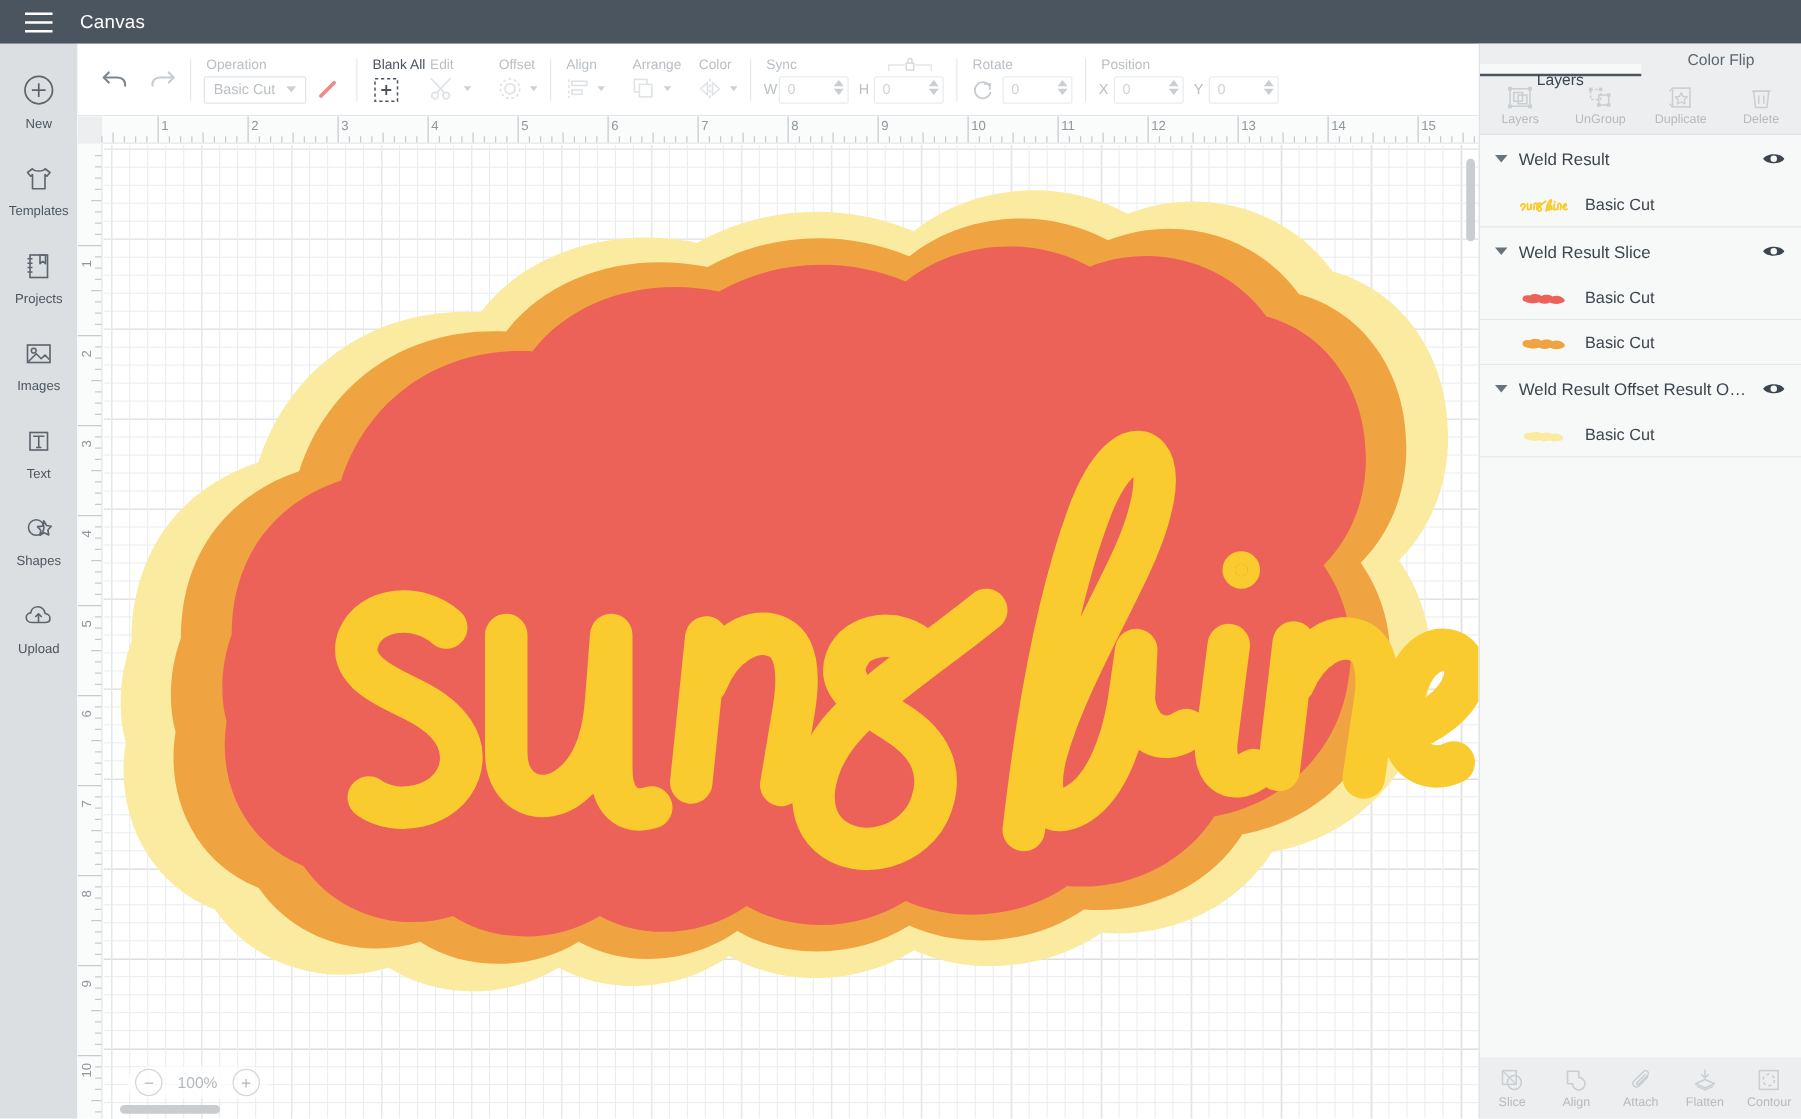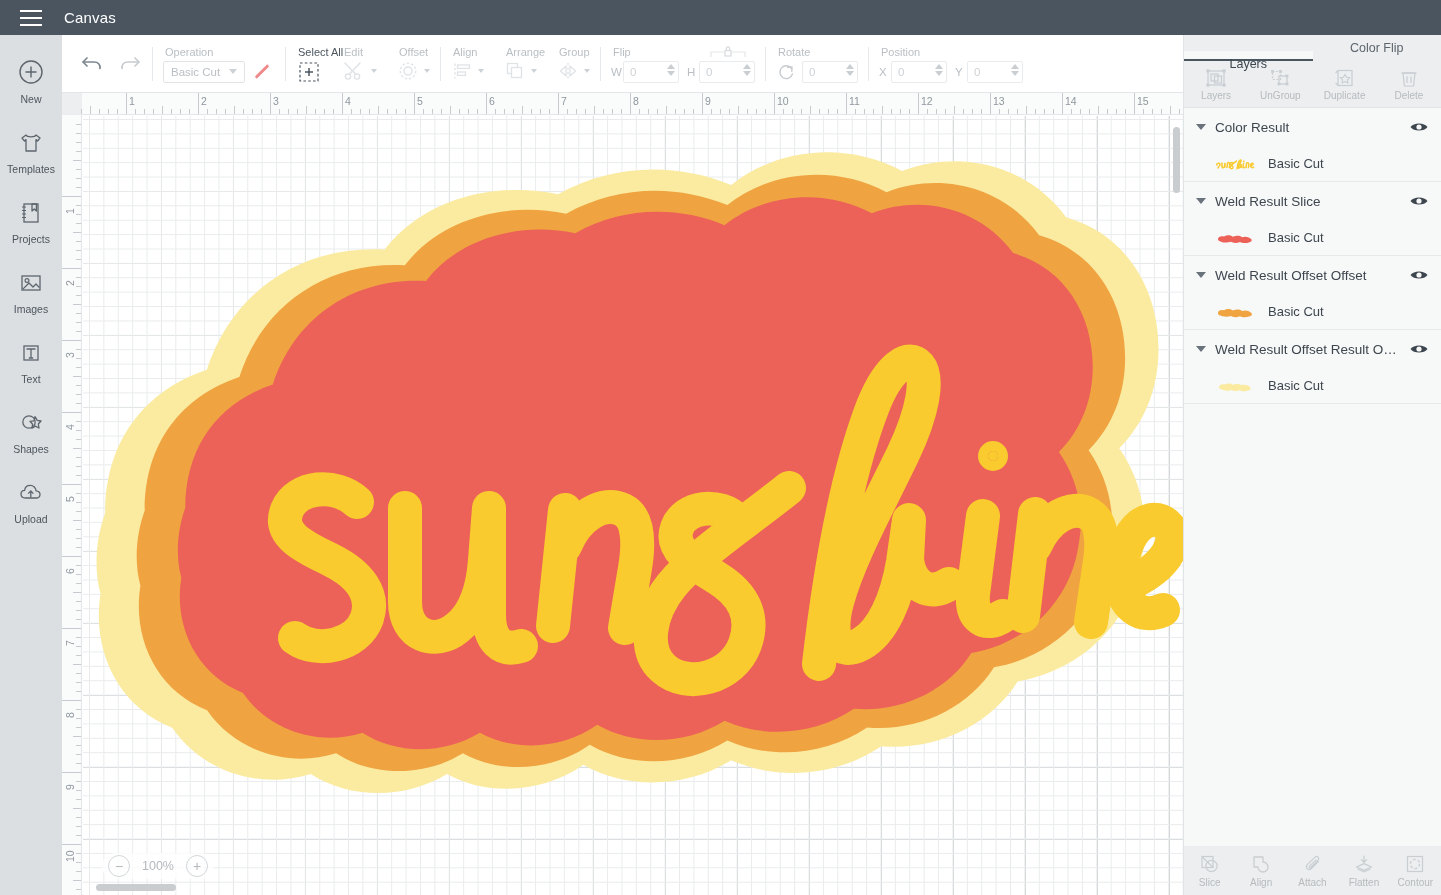--- a/index.html
+++ b/index.html
@@ -246,21 +246,21 @@
           <span class="caret"></span>
         </div>
         <div class="swatch">
             <i></i>
           </div>
       </div>
     </div>
     <div class="vline"></div>
 
     <div class="tbgrp">
-      <div class="grp-lbl dark">Select All</div>
+      <div class="grp-lbl dark">Blank All</div>
       <div class="grp-body" style="margin-top:25px">
         <svg width="26" height="24" viewBox="0 0 26 24" style="cursor:pointer">
           <rect x="4" y="3" width="18" height="18" fill="none" stroke="#4c555e" stroke-width="1.2" stroke-dasharray="2.6 2.2"></rect>
           <path d="M13 8v8M9 12h8" stroke="#4c555e" stroke-width="1.5"></path>
         </svg>
       </div>
     </div>
 
     <div class="tbgrp">
       <div class="grp-lbl">Edit</div>
@@ -303,34 +303,34 @@
       <div class="grp-body" style="margin-top:25px">
         <svg width="22" height="22" viewBox="0 0 22 22" style="cursor:pointer">
           <rect x="3.5" y="3.5" width="10" height="10" fill="none" stroke="#dfe3e6" stroke-width="1.3"></rect>
           <rect x="7.5" y="7.5" width="10" height="10" fill="#fff" stroke="#dfe3e6" stroke-width="1.3"></rect>
         </svg>
         <span class="mini-caret"></span>
       </div>
     </div>
 
     <div class="tbgrp">
-      <div class="grp-lbl">Group</div>
+      <div class="grp-lbl">Color</div>
       <div class="grp-body" style="margin-top:25px">
         <svg width="22" height="22" viewBox="0 0 22 22" style="cursor:pointer">
           <path d="M11 3v16" stroke="#dfe3e6" stroke-width="1.3" stroke-dasharray="2.4 2"></path>
           <path d="M9 6 L3.5 11 L9 16Z" fill="none" stroke="#dfe3e6" stroke-width="1.3" stroke-linejoin="round"></path>
           <path d="M13 6 L18.5 11 L13 16Z" fill="none" stroke="#dfe3e6" stroke-width="1.3" stroke-linejoin="round"></path>
         </svg>
         <span class="mini-caret"></span>
       </div>
     </div>
     <div class="vline"></div>
 
     <div class="tbgrp">
-      <div class="grp-lbl">Flip</div>
+      <div class="grp-lbl">Sync</div>
       <div class="lockwrap">
         <svg width="42" height="16" viewBox="0 0 42 16" style="cursor:pointer">
           <path d="M4 14 V9 H17 M25 9 H38 V14" fill="none" stroke="#e4e7ea" stroke-width="1.2"></path>
           <rect x="18" y="7.5" width="6" height="5.5" fill="none" stroke="#d7dbdf" stroke-width="1.2"></rect>
           <path d="M19.4 7.5 V5.4 a1.6 1.6 0 0 1 3.2 0 V7.5" fill="none" stroke="#d7dbdf" stroke-width="1.2"></path>
         </svg>
       </div>
       <div class="grp-body" style="gap:8px">
         <div class="numfield">
           <span class="axis">W</span>
@@ -777,21 +777,21 @@
           <path d="M3.5 5 H18.5" stroke="#c9ced2" stroke-width="1.3"></path>
           <path d="M9 8.4 V15 M13 8.4 V15" stroke="#c9ced2" stroke-width="1.2"></path>
         </svg>
         <span>Delete</span>
       </div>
     </div>
 
     <div class="layer">
       <div class="layer-head">
         <span class="lcaret"></span>
-        <span class="lname">Color Result</span>
+        <span class="lname">Weld Result</span>
         <svg class="eye" viewBox="0 0 20 14">
           <path d="M1.5 7 C4.5 2.2 15.5 2.2 18.5 7 C15.5 11.8 4.5 11.8 1.5 7Z" fill="#3d464e"></path>
           <circle cx="10" cy="7" r="2.6" fill="#f7f8f8"></circle>
         </svg>
       </div>
       <div class="layer-child">
         <span class="lthumb">
           <svg viewBox="0 0 42 16" width="42" height="16">
             <g fill="none" stroke="#F9CB2E" stroke-width="1.5" stroke-linecap="round">
               <path d="M3 9 C2 7.5 5 6.5 6 8 C7 9.5 4 10.5 4 12"></path>
@@ -825,28 +825,20 @@
             <path d="M4 9 C4 6.6 7 5.6 10 6.4 C13 4.6 17 5 19 6.8 C22 5.2 26 5.6 28 7.2
                      C31 6 35 6.8 36.5 8.6 C38.5 9.6 38 12 35 12.4 C32 13.6 28 13.2 26 12
                      C23 13.4 19 13.2 17 11.8 C14 13 9 12.8 6.5 11.4 C4.6 11 4 10 4 9 Z" fill="#EC6158"></path>
           </svg>
         </span>
         <span class="lsub">Basic Cut</span>
       </div>
     </div>
 
     <div class="layer">
-      <div class="layer-head">
-        <span class="lcaret"></span>
-        <span class="lname">Weld Result Offset Offset</span>
-        <svg class="eye" viewBox="0 0 20 14">
-          <path d="M1.5 7 C4.5 2.2 15.5 2.2 18.5 7 C15.5 11.8 4.5 11.8 1.5 7Z" fill="#3d464e"></path>
-          <circle cx="10" cy="7" r="2.6" fill="#f7f8f8"></circle>
-        </svg>
-      </div>
       <div class="layer-child">
         <span class="lthumb">
           <svg viewBox="0 0 42 16" width="42" height="16">
             <path d="M4 9 C4 6.4 7 5.4 10 6.2 C13 4.4 17 4.8 19 6.6 C22 5 26 5.4 28 7
                      C31 5.8 35 6.6 36.8 8.6 C38.8 9.8 38 12.2 35 12.6 C32 13.8 28 13.4 26 12.2
                      C23 13.6 19 13.4 17 12 C14 13.2 9 13 6.5 11.6 C4.4 11.2 4 10 4 9 Z" fill="#F0A341"></path>
           </svg>
         </span>
         <span class="lsub">Basic Cut</span>
       </div>

